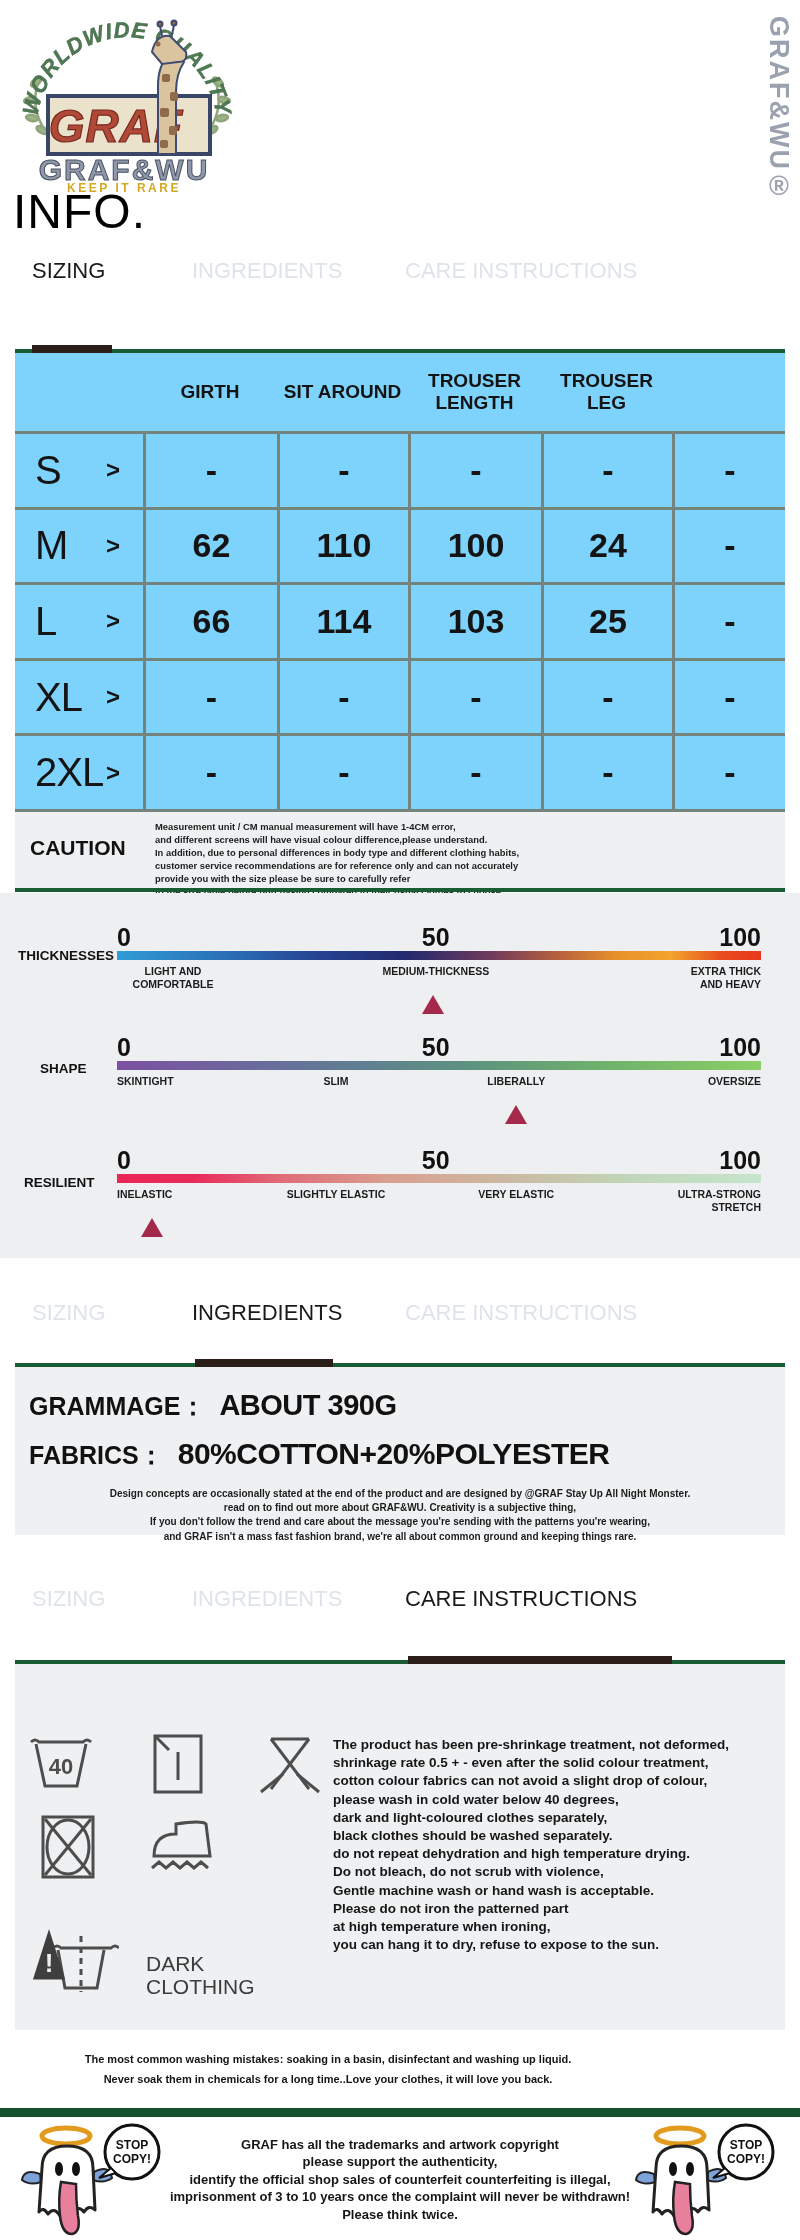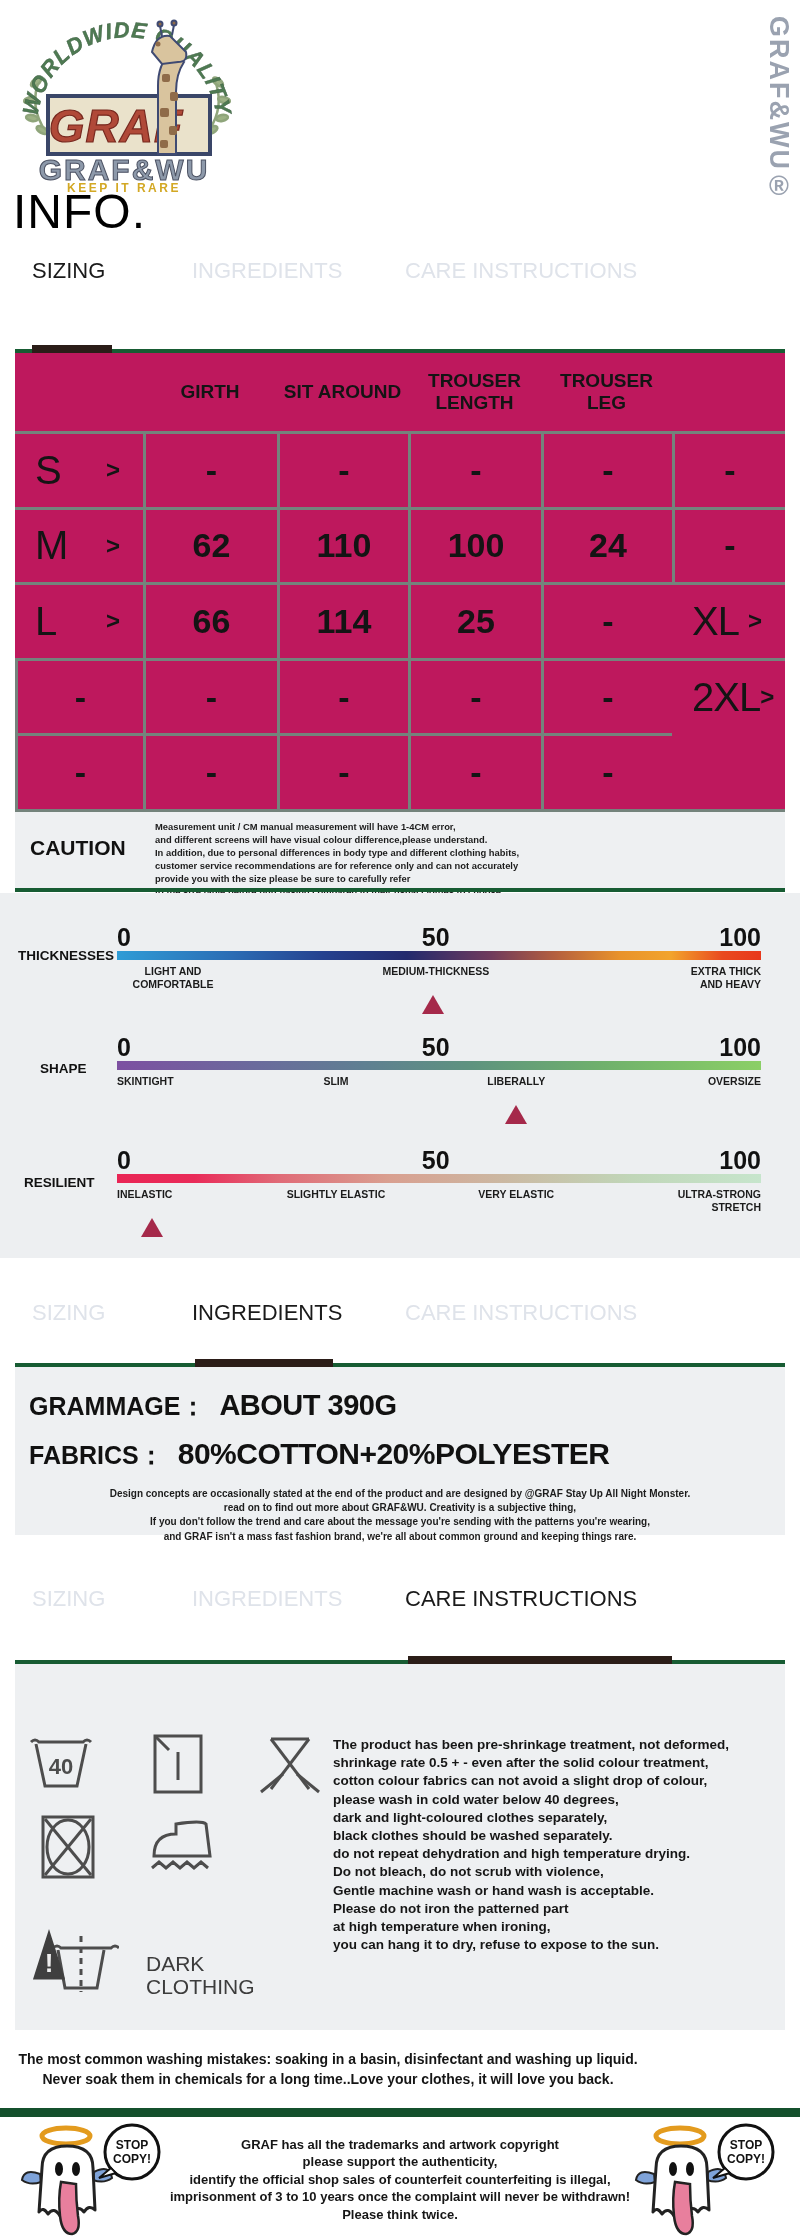--- a/index.html
+++ b/index.html
@@ -17,21 +17,21 @@
   .tabs{position:absolute;left:0;width:800px;height:28px;}
   .tab{position:absolute;font-size:22px;font-weight:400;color:#dfe3ea;white-space:nowrap;}
   .tab.active{color:#1a1a1a;}
   .t0{left:32px;} .t1{left:192px;} .t2{left:405px;}
 
   
   .greenline{position:absolute;left:15px;width:770px;height:4px;background:#175c33;}
   .darkseg{position:absolute;top:-4px;height:12px;background:#2b1d18;}
 
   
-  .sz-table{position:absolute;left:15px;top:353px;width:770px;background:#be185d;
+  .sz-table{position:absolute;left:15px;top:353px;width:770px;background:#7dd3fc;
             display:grid;grid-template-columns:128px 134px 131px 133px 131px 113px;
             grid-template-rows:78px repeat(5,75.6px);}
   .hc{display:flex;align-items:center;justify-content:center;text-align:center;
       font-size:19px;font-weight:700;line-height:22px;color:#141414;}
   .dc{border-top:3px solid #74837c;display:flex;align-items:center;justify-content:center;
       font-size:34px;font-weight:700;color:#141414;}
   .dc.vb{border-left:3px solid #74837c;}
   .sc{border-top:3px solid #74837c;display:flex;align-items:center;justify-content:space-between;
       padding:0 24px 0 20px;font-size:40px;font-weight:400;color:#141414;letter-spacing:-1px;}
   .sc .arr{font-size:24px;font-weight:700;}
@@ -76,21 +76,21 @@
 
   
   .care-panel{position:absolute;left:15px;top:1664px;width:770px;height:366px;background:#eef0f2;}
   .cicon{position:absolute;}
   .care-text{position:absolute;left:318px;top:72px;font-size:13.5px;font-weight:700;
              line-height:18.2px;color:#161616;}
   .dark-label{position:absolute;left:131px;top:288px;font-size:21px;font-weight:400;
               line-height:23px;color:#3c3c3c;white-space:pre-line;}
 
   .wash-note{position:absolute;left:0;top:2050px;width:656px;text-align:center;
-             font-size:14px;font-weight:700;line-height:19.5px;color:#151515;}
+             font-size:11px;font-weight:700;line-height:19.5px;color:#151515;}
 
   
   .footer-bar{position:absolute;left:0;top:2108px;width:800px;height:9px;background:#14502c;}
   .footer-text{position:absolute;left:120px;top:2136px;width:560px;text-align:center;
                font-size:13px;font-weight:700;line-height:17.4px;color:#161616;}
   .ghost{position:absolute;top:2122px;}
   .ghost.gl{left:14px;} .ghost.gr{left:628px;}
 
   svg text{font-family:"Liberation Sans",sans-serif;}
 </style>
@@ -182,20 +182,21 @@
     <div class="dc vb">100</div>
     <div class="dc vb">24</div>
     <div class="dc vb">-</div>
 
     <div class="sc">
         <span>L</span>
         <span class="arr">&gt;</span>
       </div>
     <div class="dc vb">66</div>
     <div class="dc vb">114</div>
+    <div class="dc vb">103</div>
     <div class="dc vb">25</div>
     <div class="dc vb">-</div>
 
     <div class="sc">
         <span>XL</span>
         <span class="arr">&gt;</span>
       </div>
     <div class="dc vb">-</div>
     <div class="dc vb">-</div>
     <div class="dc vb">-</div>

